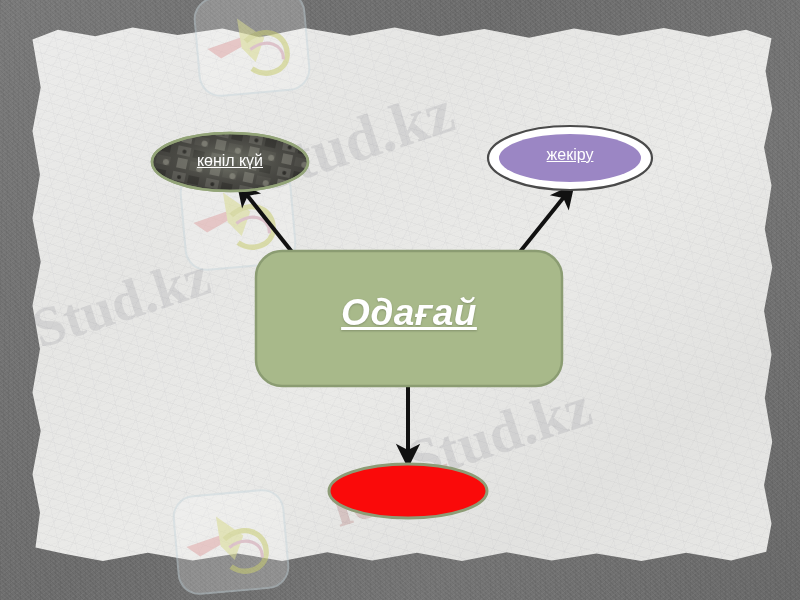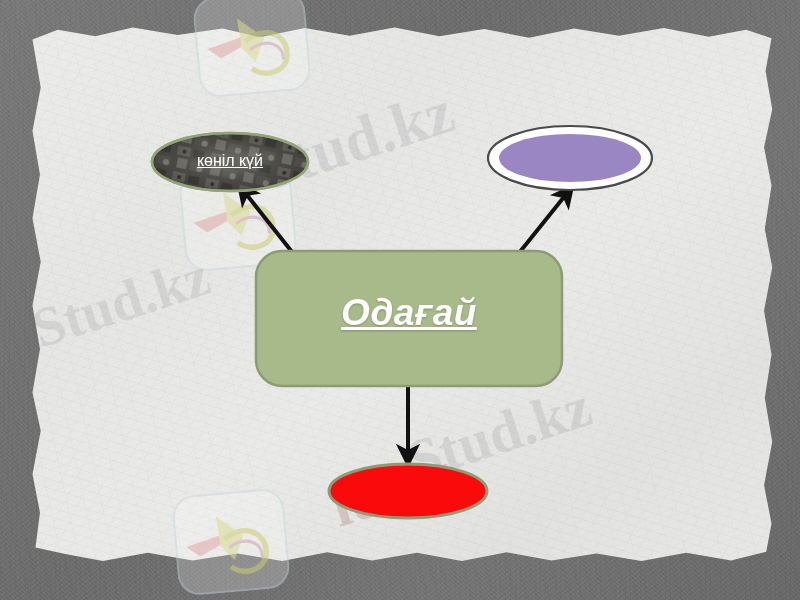--- a/index.html
+++ b/index.html
@@ -227,15 +227,16 @@
     <g>
       <rect class="hit" x="256" y="251" width="306" height="135" rx="26" ry="26" fill="#a8b98a" stroke="#8b9c72" stroke-width="2.5"></rect>
     </g>
 
     <g>
       <ellipse class="hit" cx="408" cy="491" rx="79" ry="27" fill="#fa0a0a" stroke="#8d9c76" stroke-width="3"></ellipse>
     </g>
   </svg>
 
   <div class="node-label lbl-konil">көніл күй</div>
+  <div class="node-label lbl-zhekiru">жекіру</div>
   <div class="node-label lbl-main">Одағай</div>
 
 </div>
 
 </body></html>

